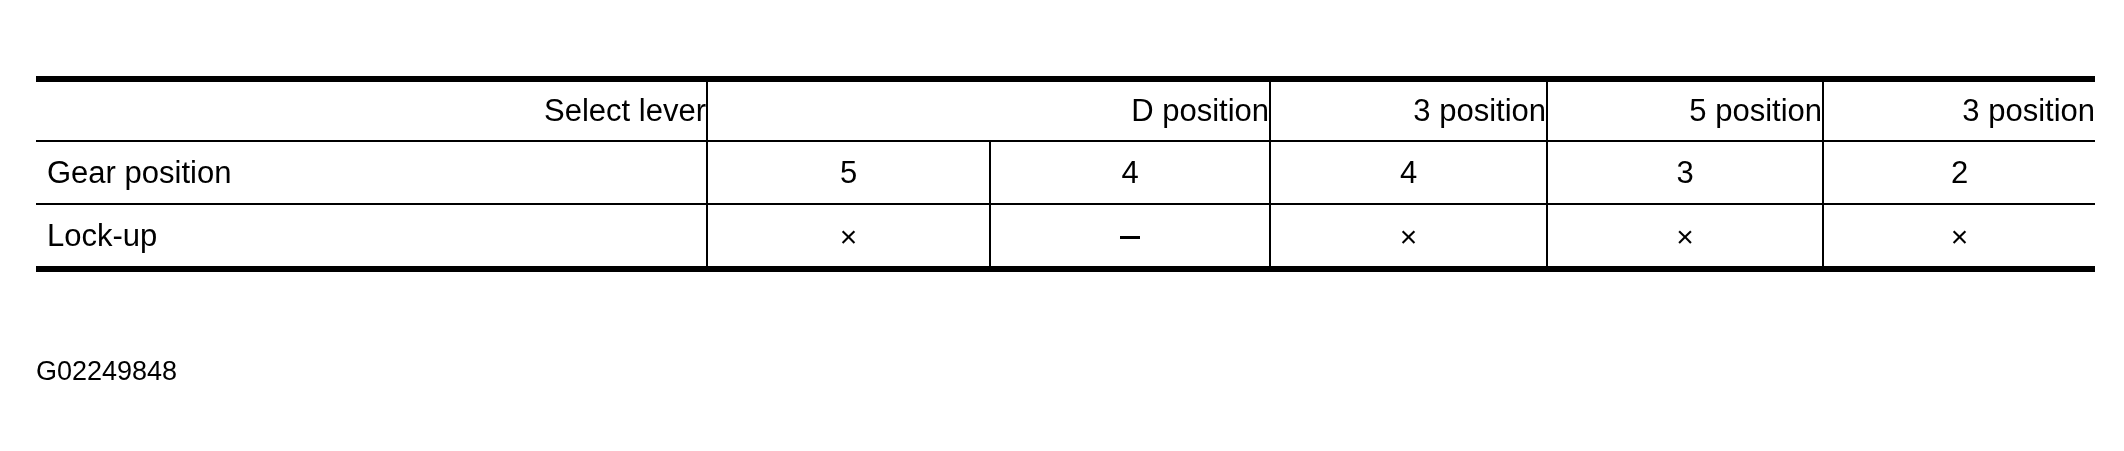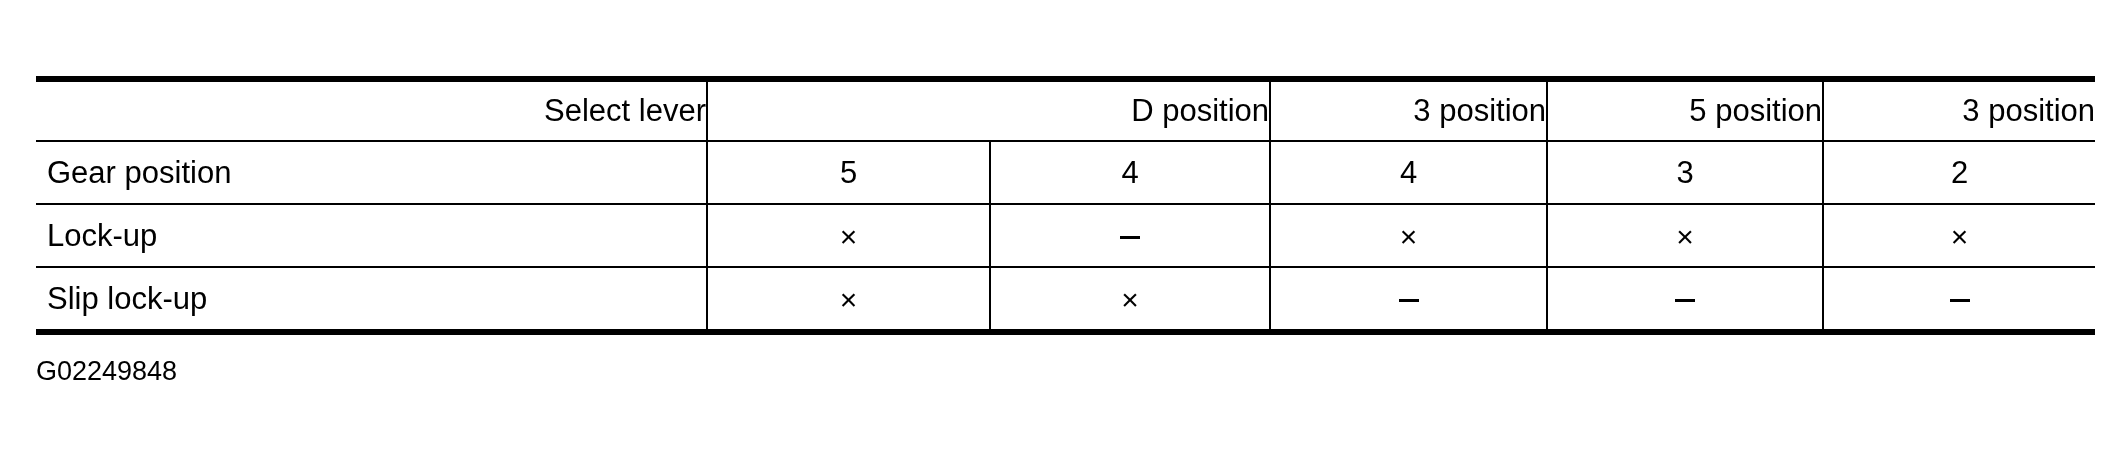--- a/index.html
+++ b/index.html
@@ -101,25 +101,17 @@
       <td>2</td>
     </tr>
     <tr class="body">
       <td class="rowlabel">Lock-up</td>
       <td><span class="mark-x">×</span></td>
       <td><span class="mark-dash" aria-label="–"></span></td>
       <td><span class="mark-x">×</span></td>
       <td><span class="mark-x">×</span></td>
       <td><span class="mark-x">×</span></td>
     </tr>
-    <tr class="body">
-      <td class="rowlabel">Slip lock-up</td>
-      <td><span class="mark-x">×</span></td>
-      <td><span class="mark-x">×</span></td>
-      <td><span class="mark-dash" aria-label="–"></span></td>
-      <td><span class="mark-dash" aria-label="–"></span></td>
-      <td><span class="mark-dash" aria-label="–"></span></td>
-    </tr>
   </tbody>
     </table>
 </div>
 
 <div class="footnote">G02249848</div>
 
 </body></html>

